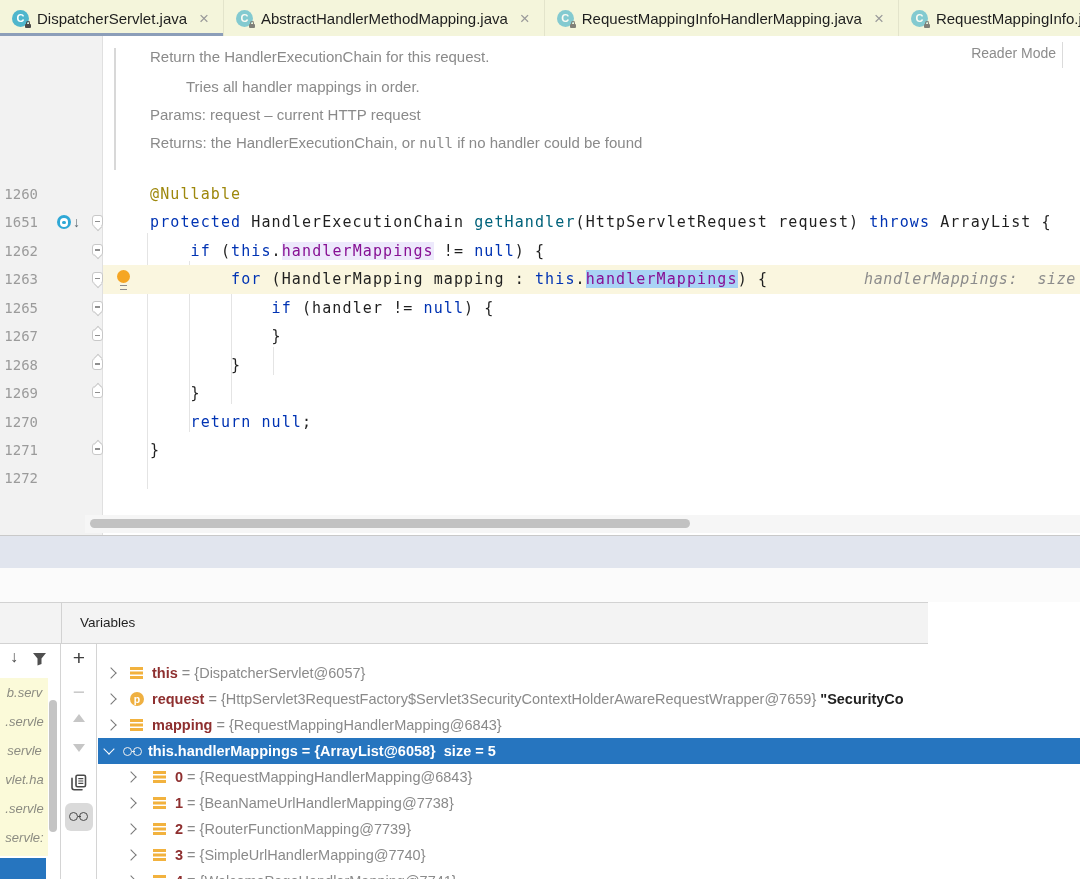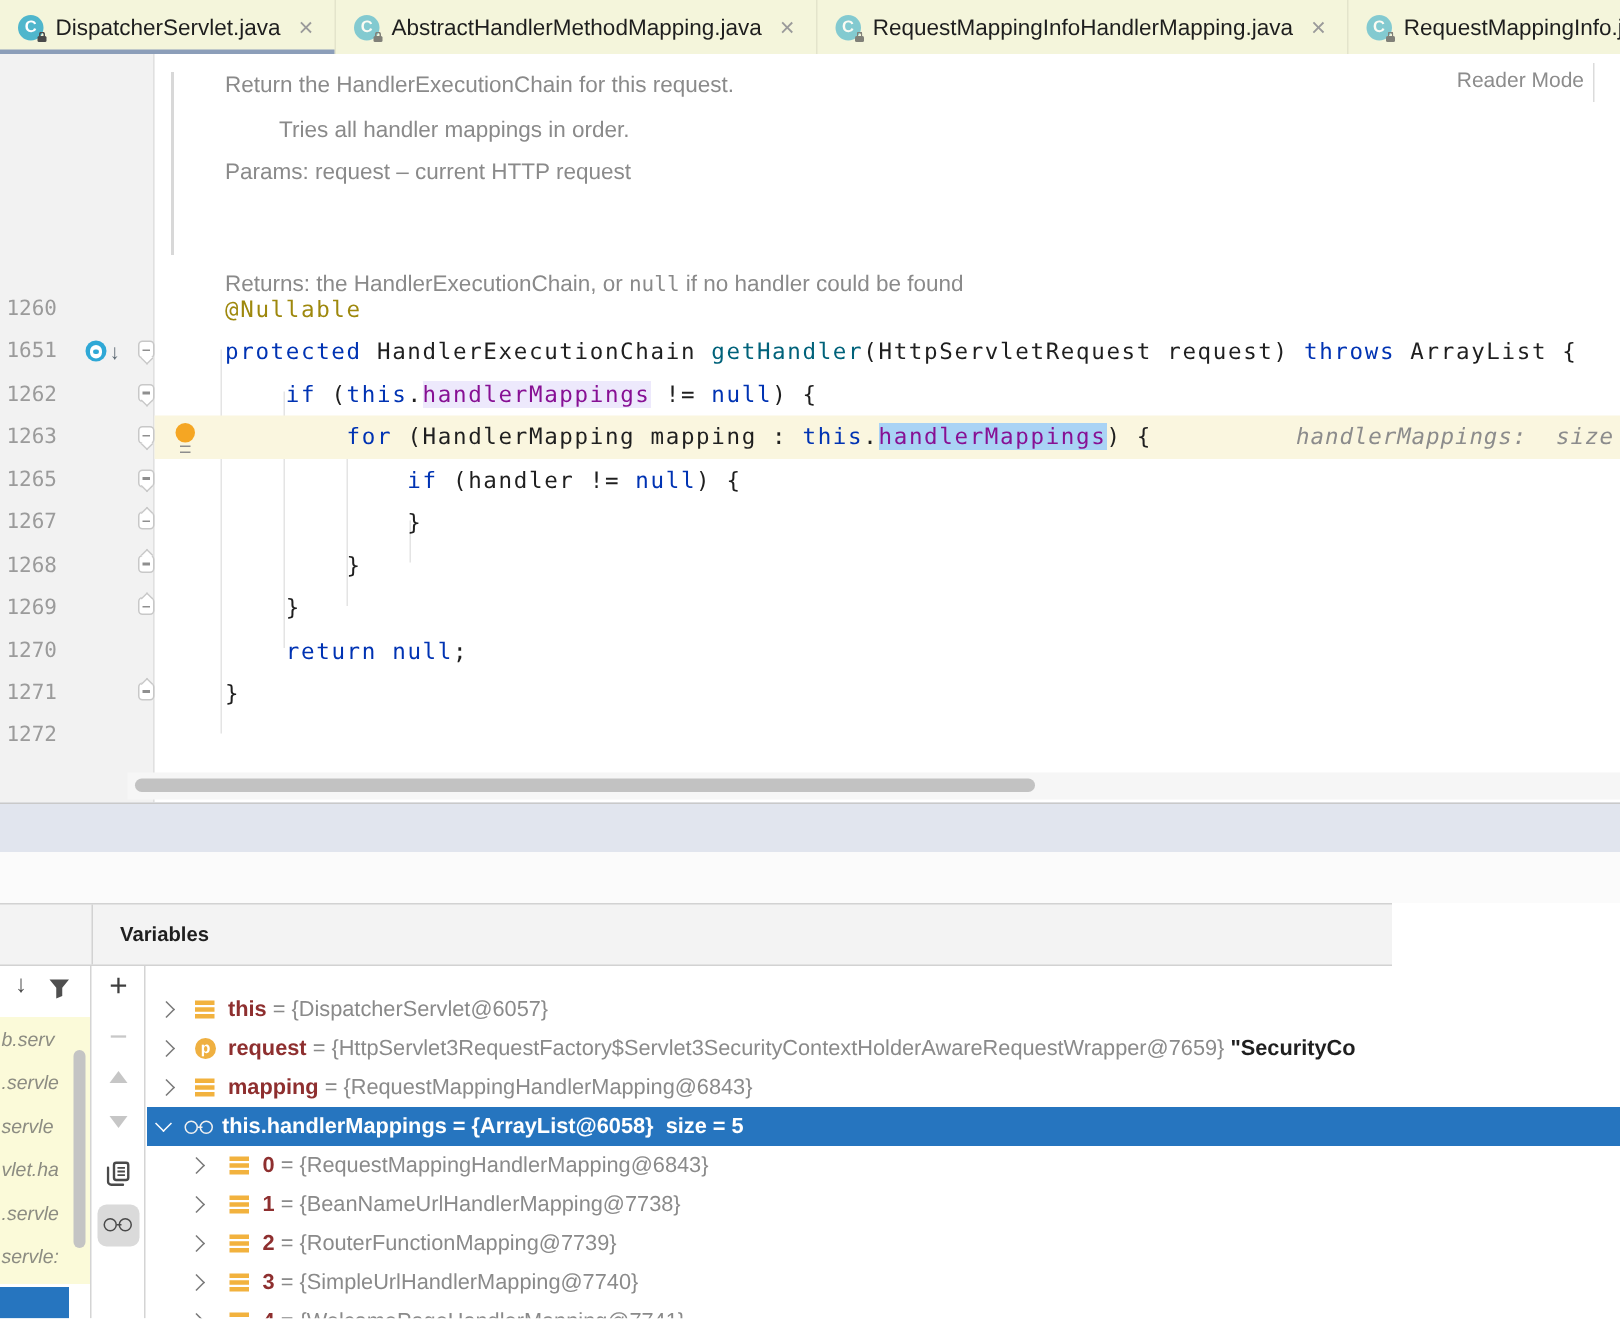--- a/index.html
+++ b/index.html
@@ -27,21 +27,21 @@
   #editor{position:absolute;left:0;top:36px;width:1080px;height:499px;background:#fff;overflow:hidden;}
   #gutterbg{position:absolute;left:0;top:0;width:102px;height:499px;background:#F2F2F2;
     border-right:1px solid #E0E0E0;}
   .iguide{position:absolute;width:1px;background:#E4E4E4;z-index:0;}
   #docbar{position:absolute;left:114px;top:12px;width:2px;height:122px;background:#D8D8D8;}
   .docline{position:absolute;left:150px;font-size:15px;color:#8A8A8A;white-space:nowrap;}
   .doccode{font-family:"DejaVu Sans Mono",monospace;font-size:14px;}
   #readermode{position:absolute;right:24px;top:9px;font-size:14px;color:#8C8C8C;}
   #minimapline{position:absolute;left:1062px;top:6px;width:1px;height:26px;background:#DBDBDB;}
 
-  #lines{position:absolute;left:0;top:156px;width:1080px;}
+  #lines{position:absolute;left:0;top:144px;width:1080px;}
   .crow{position:relative;height:28.45px;z-index:1;}
   .crow.hlyellow::before{content:"";position:absolute;left:103px;right:0;top:0;bottom:0;background:#FAF6DF;}
   .crow.hlblue::before{content:"";position:absolute;left:103px;right:0;top:0;bottom:0;background:#C4D7F3;}
   .lnum{position:absolute;left:0;top:0;width:38px;text-align:right;line-height:28.45px;
     font-family:"DejaVu Sans Mono",monospace;font-size:14px;color:#9B9B9B;}
   .codeline{position:absolute;left:103px;right:0;top:0;bottom:0;padding-left:47px;
     line-height:28.45px;white-space:pre;font-family:"DejaVu Sans Mono",monospace;
     font-size:15px;letter-spacing:1.1px;}
   .tok.k{color:#0033B3;}
   .tok.ann{color:#9E880D;}
@@ -71,30 +71,30 @@
 
   #hscrolltrack{position:absolute;left:85px;right:0;top:479px;height:18px;background:#F6F6F6;}
   #hscrollbar{position:absolute;left:5px;top:4px;width:600px;height:9px;border-radius:5px;background:#C2C2C2;}
 
   
   #execband{position:absolute;left:0;top:535px;width:1080px;height:33px;background:#E1E5EE;border-top:1px solid #C9C9C9;box-sizing:border-box;}
   #gapband{position:absolute;left:0;top:568px;width:1080px;height:34px;background:#FBFBFB;}
 
   
   #panelheader{position:absolute;left:0;top:602px;width:928px;height:42px;background:#F3F3F3;
-    border-top:1px solid #D2D2D2;border-bottom:1px solid #D2D2D2;box-sizing:border-box;font-weight:bold;}
+    border-top:1px solid #D2D2D2;border-bottom:1px solid #D2D2D2;box-sizing:border-box;}
   #panelheader .sep{position:absolute;left:61px;top:0;bottom:0;width:1px;background:#D2D2D2;}
   #vtitle{position:absolute;left:80px;top:0;line-height:40px;font-size:13.5px;color:#1F1F1F;}
 
   #bottom{position:absolute;left:0;top:644px;width:1080px;height:235px;background:#fff;overflow:hidden;}
   #frames{position:absolute;left:0;top:0;width:61px;height:235px;border-right:1px solid #D4D4D4;box-sizing:border-box;}
   #framestoolbar{position:absolute;left:0;top:0;width:60px;height:32px;}
   .ficon-arrow{position:absolute;left:10px;top:4px;font-size:16px;font-weight:600;color:#4F4F4F;}
   .ficon-funnel{position:absolute;left:32px;top:8px;}
-  #frameslist{position:absolute;left:0;top:34px;width:60px;height:178px;background:#FBFAD9;overflow:hidden;}
+  #frameslist{position:absolute;left:0;top:34px;width:48px;height:178px;background:#FBFAD9;overflow:hidden;text-align:center;}
   .fitem{height:29px;line-height:29px;font-size:13px;font-style:italic;color:#8C8C82;white-space:nowrap;padding-left:1px;}
   #framescroll{position:absolute;left:49px;top:56px;width:8px;height:132px;border-radius:4px;background:#C4C4C4;}
   #frameselected{position:absolute;left:0;top:214px;width:46px;height:21px;background:#2675BF;}
 
   #vtoolbar{position:absolute;left:61px;top:0;width:36px;height:235px;border-right:1px solid #D4D4D4;box-sizing:border-box;}
   .vtbtn{position:absolute;left:0;width:36px;text-align:center;}
   #btn-plus{top:2px;font-size:21px;font-weight:400;color:#3F3F3F;}
   #btn-minus{top:36px;font-size:21px;color:#C8C8C8;}
   .tri{width:0;height:0;border-left:6px solid transparent;border-right:6px solid transparent;margin:0 auto;}
   #btn-up{top:70px;} #btn-up .tri{border-bottom:8px solid #C6C6C6;}
@@ -177,21 +177,21 @@
     <div class="iguide" style="left:147px;top:197px;height:256px;"></div>
     <div class="iguide" style="left:189px;top:225px;height:171px;"></div>
     <div class="iguide" style="left:231px;top:254px;height:114px;"></div>
     <div class="iguide" style="left:273px;top:311px;height:28px;"></div>
 
     <div id="docbar"></div>
     <div id="doc">
       <div class="docline" style="top:12px;">Return the HandlerExecutionChain for this request.</div>
       <div class="docline" style="top:42px;margin-left:36px;">Tries all handler mappings in order.</div>
       <div class="docline" style="top:70px;">Params:  request – current HTTP request</div>
-      <div class="docline" style="top:98px;margin-top:47px;"><span>Returns:  the HandlerExecutionChain, or </span><span class="doccode">null</span><span> if no handler could be found</span></div>
+      <div class="docline" style="top:98px;"><span>Returns:  the HandlerExecutionChain, or </span><span class="doccode">null</span><span> if no handler could be found</span></div>
     </div>
     <div id="readermode">Reader Mode</div>
     <div id="minimapline"></div>
 
     <div id="lines">
         <div class="crow">
           <span class="lnum">1260</span>
           <div class="codeline"><span class="tok ann">@Nullable</span></div>
         </div>
         <div class="crow">

